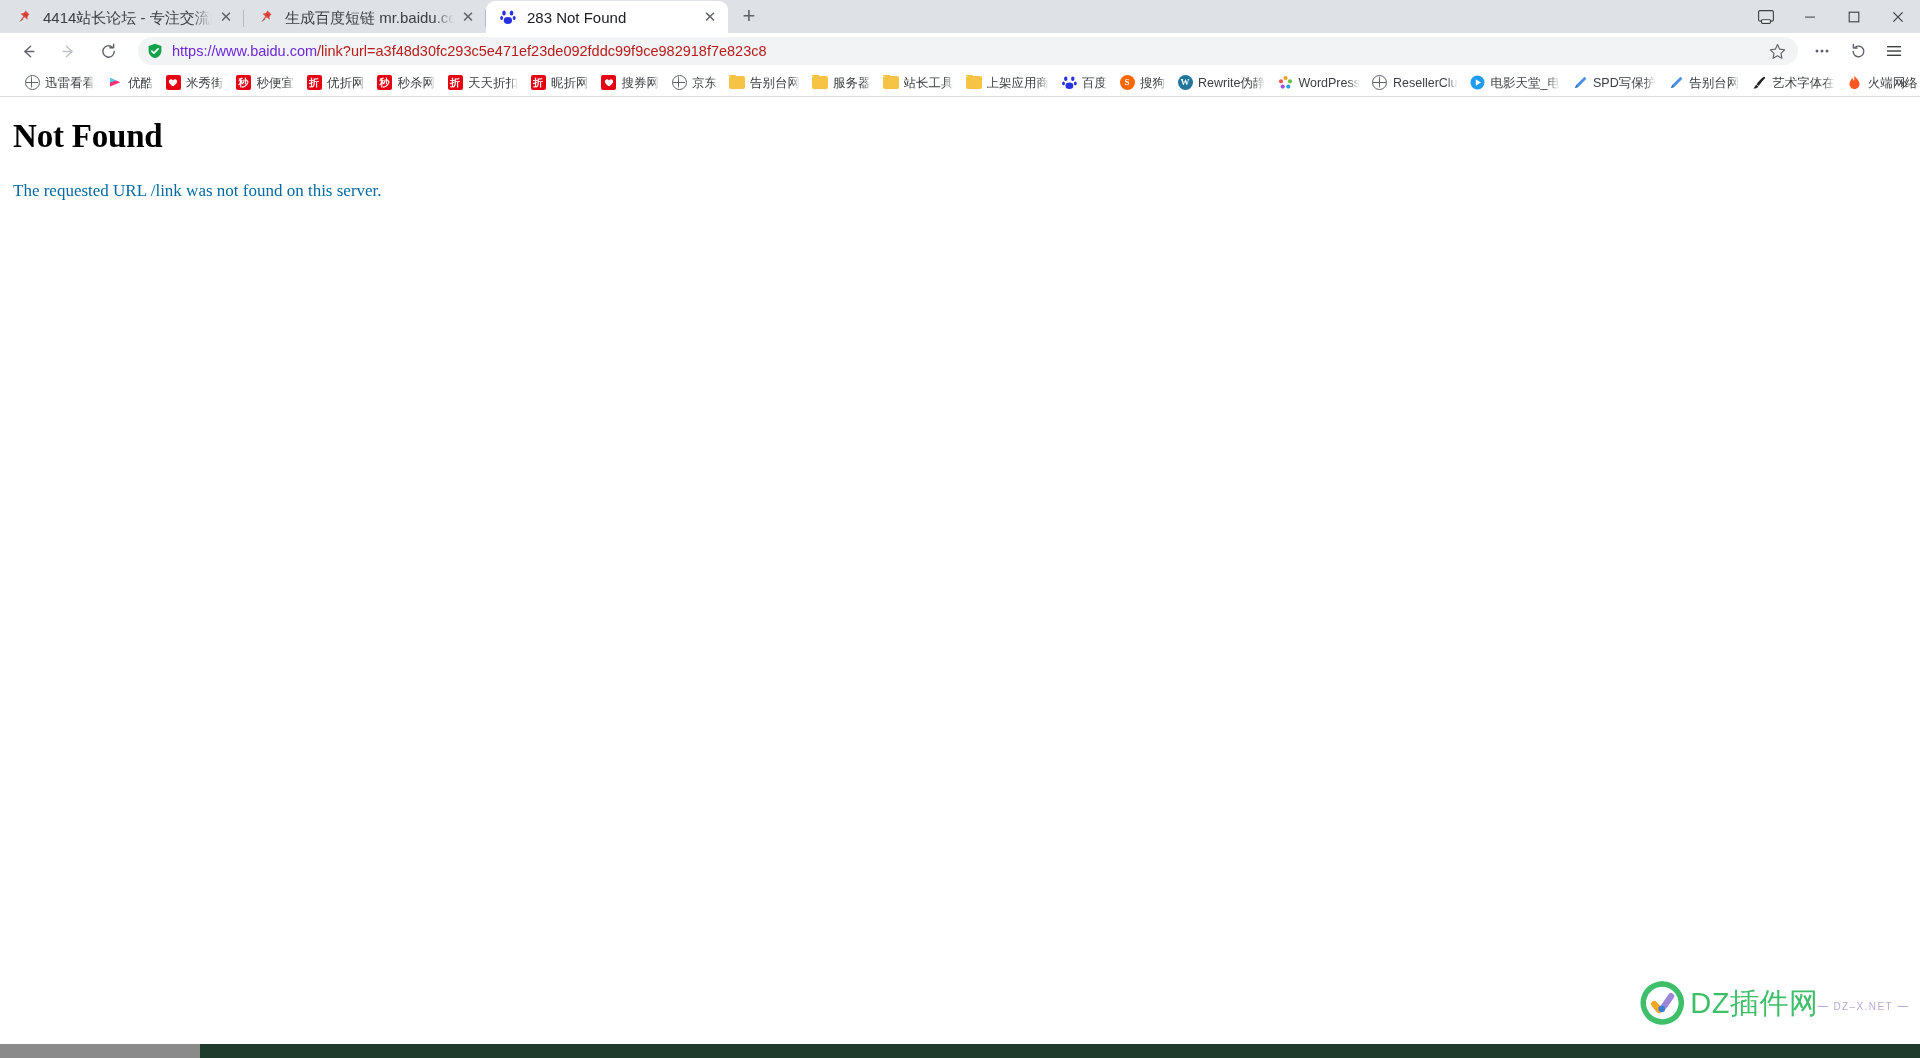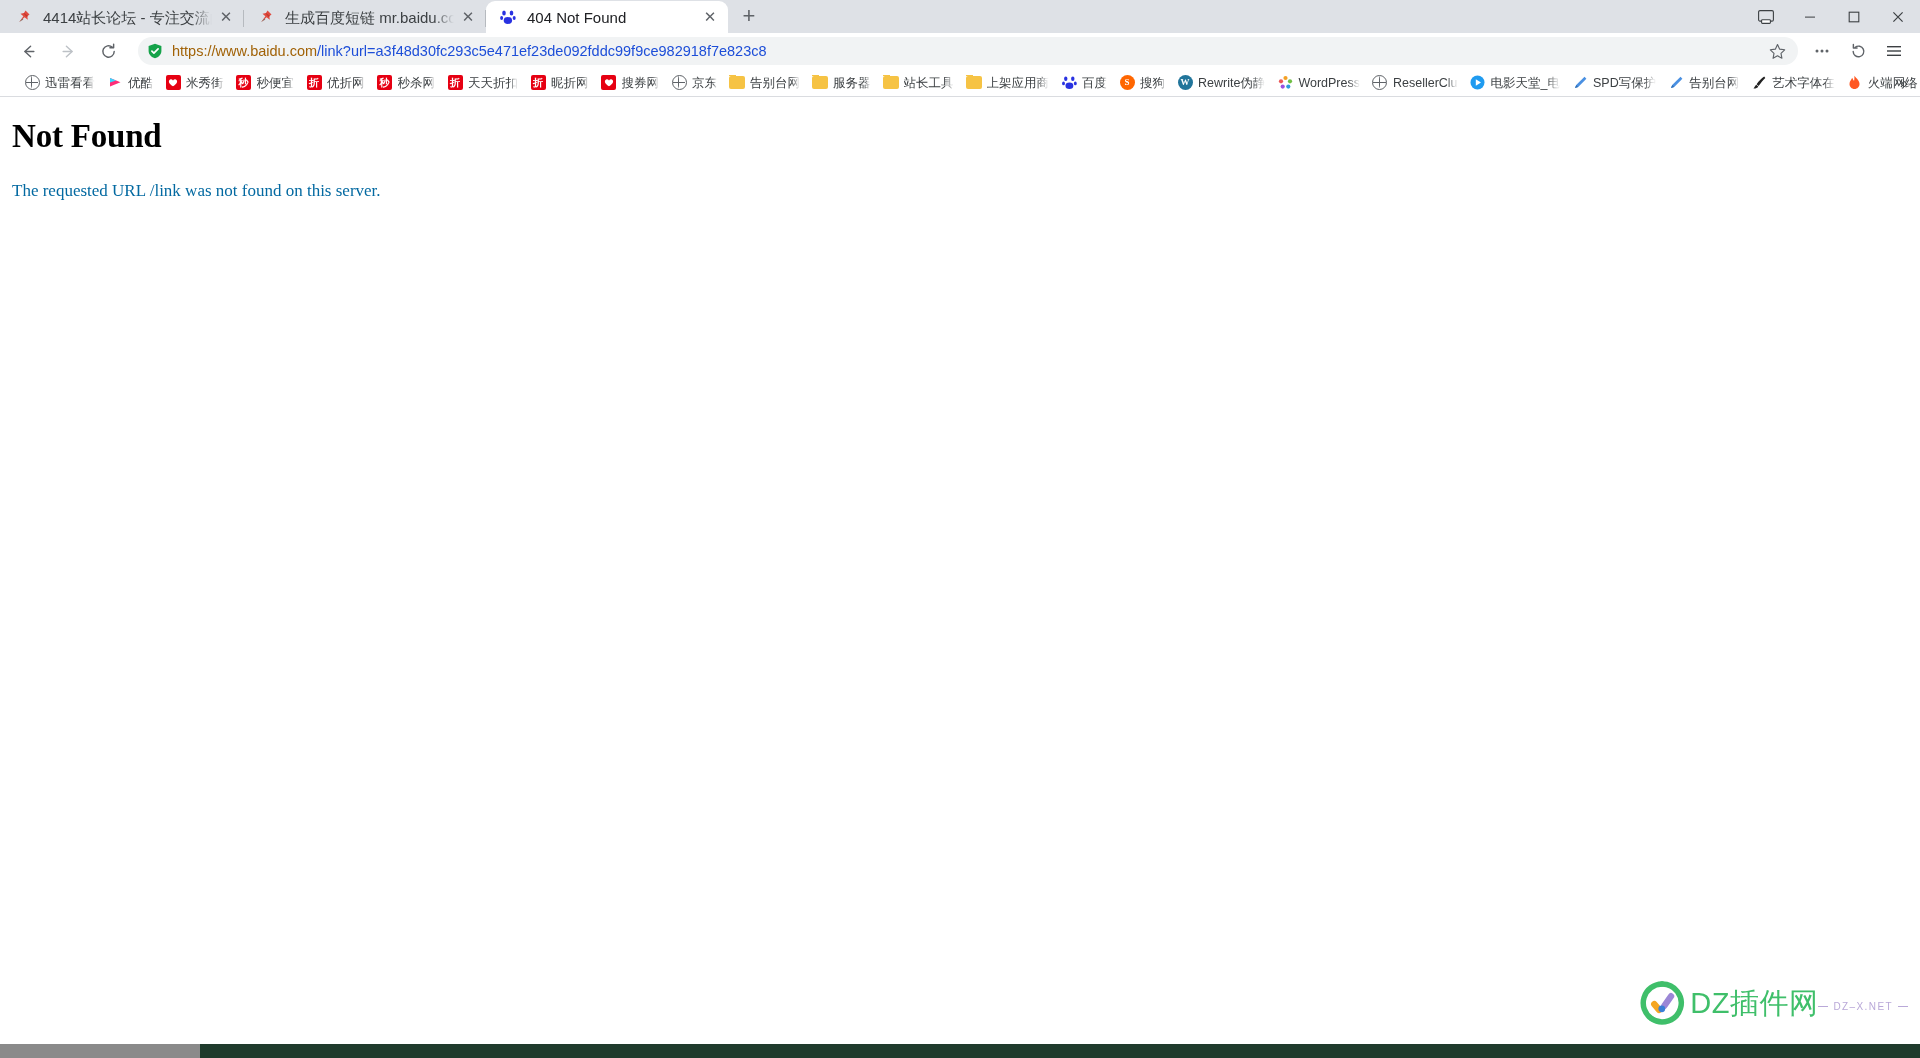--- a/index.html
+++ b/index.html
@@ -128,22 +128,22 @@
   }
   .shield svg { display:block; }
   .url {
     font-size: 14.5px;
     line-height: 18px;
     color: #5f6368;
     white-space: nowrap;
     overflow: hidden;
     flex: 1 1 auto;
   }
-  .url .scheme-host { color: #a16207; }
-  .url .path { color: #1d4ed8; }
+  .url .scheme-host { color: #6d28d9; }
+  .url .path { color: #b91c1c; }
   .omni-star {
     width: 22px; height: 22px;
     display: flex; align-items: center; justify-content: center;
     color: #5f6368;
     margin-left: 6px;
   }
   .tbicon {
     width: 28px; height: 28px;
     margin: 0 4px;
     display: flex; align-items: center; justify-content: center;
@@ -247,21 +247,21 @@
   
   .page {
     position: absolute;
     left: 0;
     top: 98px;
     width: 1920px;
     height: 960px;
     background: #ffffff;
     overflow: hidden;
   }
-  .page-inner { padding: 8px 12px; }
+  .page-inner { padding: 8px 2px; margin-left: 11px; }
   h1.notfound {
     font-family: "Liberation Serif", "DejaVu Serif", serif;
     font-weight: bold;
     font-size: 33px;
     line-height: 38px;
     margin: 11px 0 0 0;
     color: #000000;
     letter-spacing: -0.2px;
   }
   p.body {
@@ -353,21 +353,21 @@
     <div class="tab active">
       <span class="tab-favicon">
         <svg width="16" height="16" viewBox="0 0 16 16">
           <ellipse cx="4" cy="4" rx="1.8" ry="2.5" fill="#2932e1"></ellipse>
           <ellipse cx="11.5" cy="4" rx="1.8" ry="2.5" fill="#2932e1"></ellipse>
           <ellipse cx="1.6" cy="9" rx="1.5" ry="2" fill="#2932e1"></ellipse>
           <ellipse cx="14.2" cy="9" rx="1.5" ry="2" fill="#2932e1"></ellipse>
           <ellipse cx="7.9" cy="11.5" rx="4.2" ry="3.4" fill="#2932e1"></ellipse>
         </svg>
       </span>
-      <span class="tab-title">404 Not Found</span>
+      <span class="tab-title">283 Not Found</span>
       <span class="tab-close">✕</span>
     </div>
 
     <div class="newtab">+</div>
 
     <div class="winbtns">
       <div class="winbtn">
         <svg width="16" height="14" viewBox="0 0 16 14">
           <rect x="0.6" y="0.6" width="14.8" height="10.5" rx="1.4" fill="none" stroke="#3c4043" stroke-width="1.1"></rect>
           <rect x="3.6" y="9.8" width="8.8" height="3.6" rx="0.8" fill="#ffffff" stroke="#3c4043" stroke-width="1.1"></rect>

